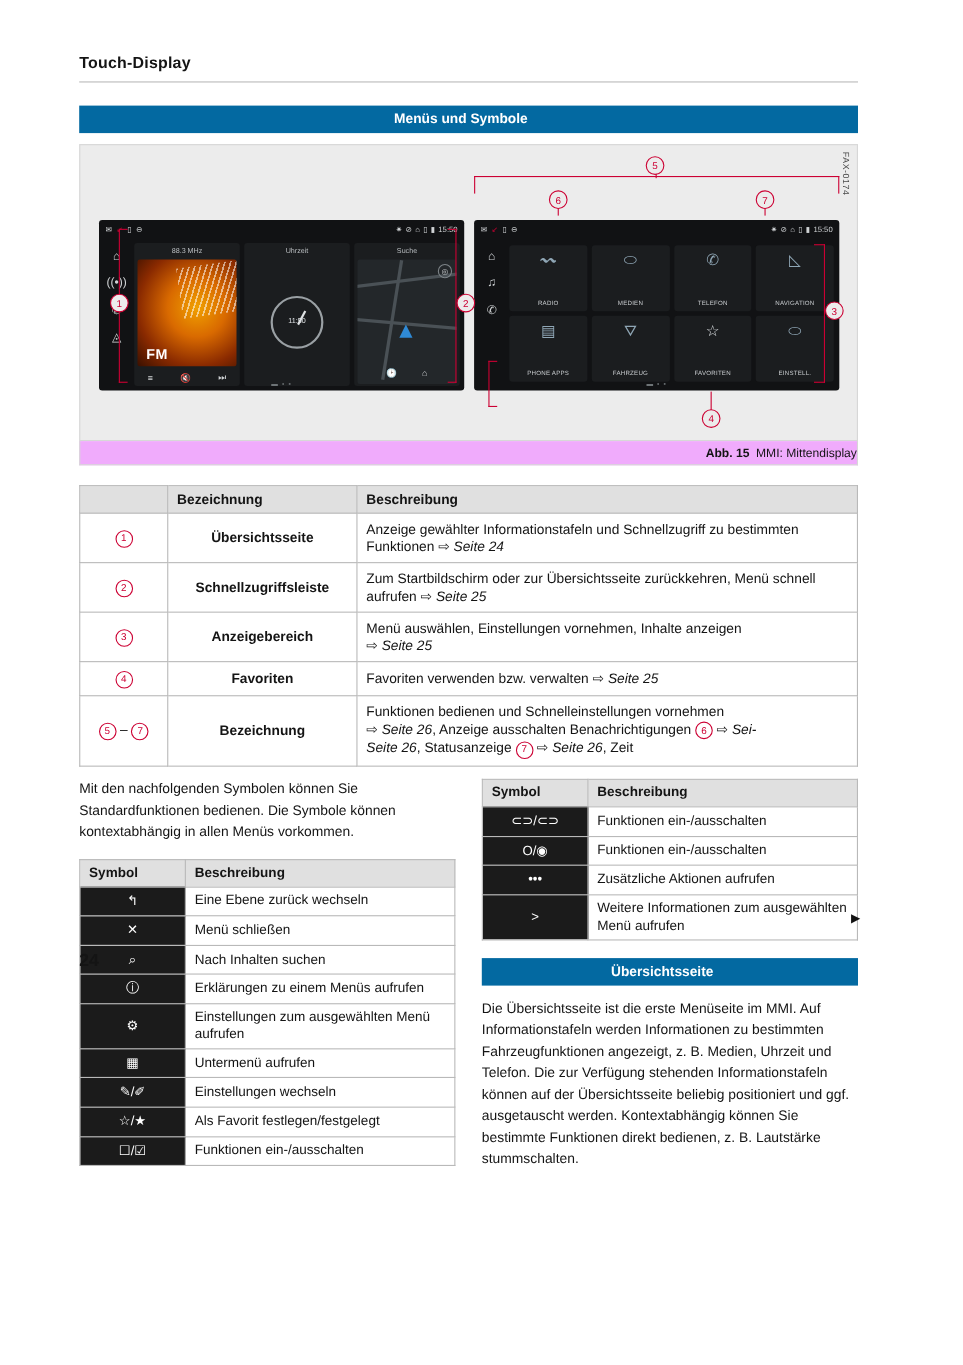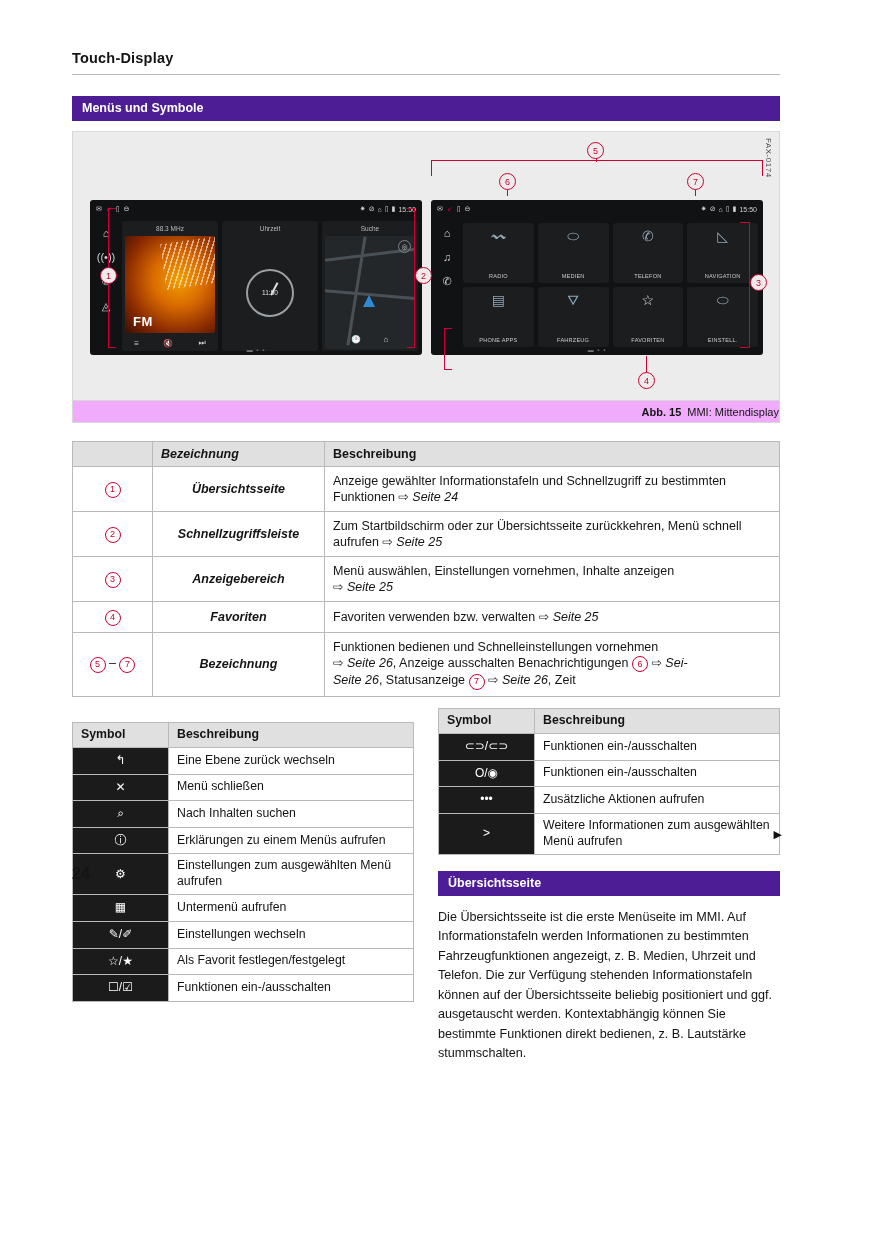--- a/index.html
+++ b/index.html
@@ -20,23 +20,24 @@
   .header-title {
     position: absolute; left: 0; top: 50px;
     font-size: 14.5px; font-weight: bold; letter-spacing: .2px;
   }
   .header-rule {
     position: absolute; left: 0; top: 74px; width: 708px; height: 1px;
     background: #b9b9b9;
   }
   
   .redbar {
-    background: #4c1d95; color: #fff;
+    background: #0369a1; color: #fff;
     font-size: 12.5px; font-weight: bold;
     padding: 5px 24px 6px 10px;
+    text-align: center;
   }
   #menus-bar { position: absolute; left: 0; top: 96px; width: 708px; }
 
   
   .figure-box {
     position: absolute; left: 0; top: 131px; width: 708px; height: 270px;
     background: #ececec; border: 1px solid #d7d7d7;
   }
   .fig-code {
     position: absolute; right: 6px; top: 6px;
@@ -171,21 +172,21 @@
   }
   .tbl-main th, .tbl-main td {
     border: 1px solid #b9b9b9; padding: 6px 8px; vertical-align: middle;
     line-height: 1.28;
   }
   .tbl-main thead th {
     background: #e0e0e0; text-align: left; font-size: 12.5px; height: 25px;
     padding-top: 3px; padding-bottom: 3px;
   }
   .tbl-main .c-num { width: 80px; text-align: center; }
-  .tbl-main .c-name { width: 172px; text-align: center; font-weight: bold; font-style: italic; }
+  .tbl-main .c-name { width: 172px; text-align: center; font-weight: bold; }
   .num-circle {
     display: inline-flex; width: 16px; height: 16px; border-radius: 50%;
     border: 1px solid #cc0033; color: #cc0033; font-size: 9px;
     align-items: center; justify-content: center; line-height: 1;
   }
   .ar { font-style: normal; }
 
   
   .col-left { position: absolute; left: 0; top: 708px; width: 342px; }
   .col-right { position: absolute; left: 366px; top: 708px; width: 342px; }
@@ -410,20 +411,21 @@
         <td>
           <span>Funktionen bedienen und Schnelleinstellungen vornehmen </span><br>
           <span class="ar">⇨</span> <i>Seite 26</i><span>, Anzeige ausschalten Benachrichtigungen </span><span class="num-circle">6</span> <span class="ar">⇨</span> <i>Sei-</i><br>
           <i>Seite 26</i><span>, Statusanzeige </span><span class="num-circle">7</span> <span class="ar">⇨</span> <i>Seite 26</i><span>, Zeit</span>
         </td>
       </tr>
     </tbody>
   </table>
 
   <div class="col-left">
+    <p class="body">Mit den nachfolgenden Symbolen können Sie Standardfunktionen bedienen. Die Symbole können kontextabhängig in allen Menüs vorkommen.</p>
     <table class="tbl-sym">
       <thead>
         <tr>
           <th>Symbol</th>
           <th>Beschreibung</th>
         </tr>
       </thead>
       <tbody>
         <tr>
           <td class="sym">↰</td>

